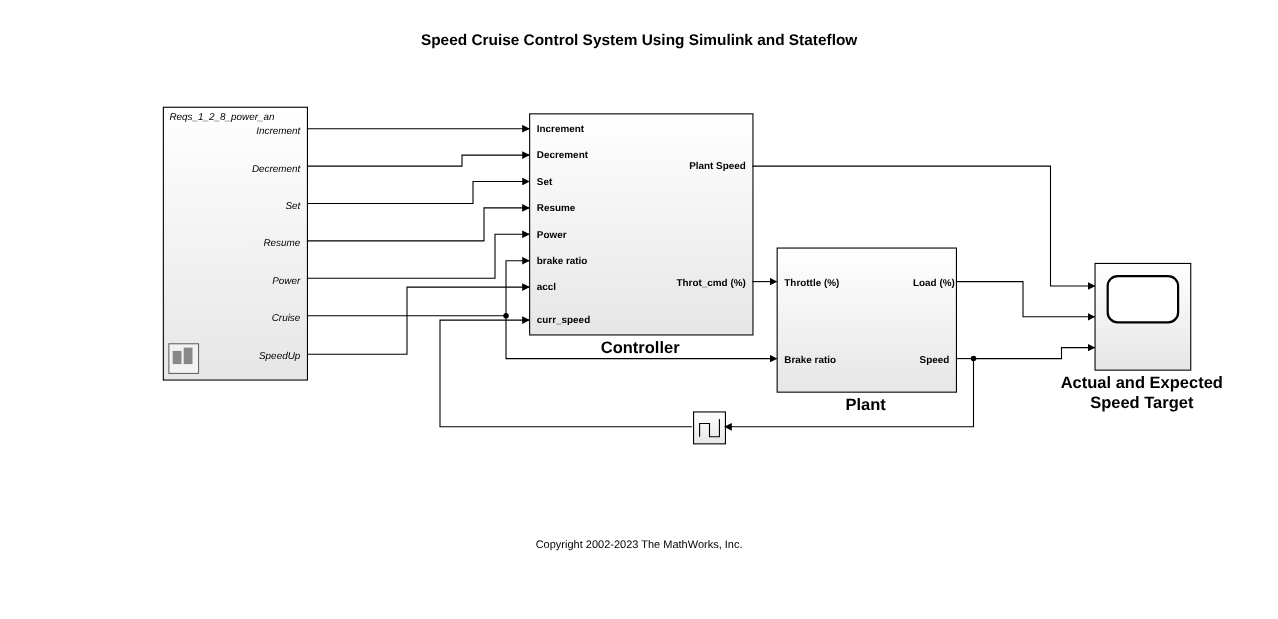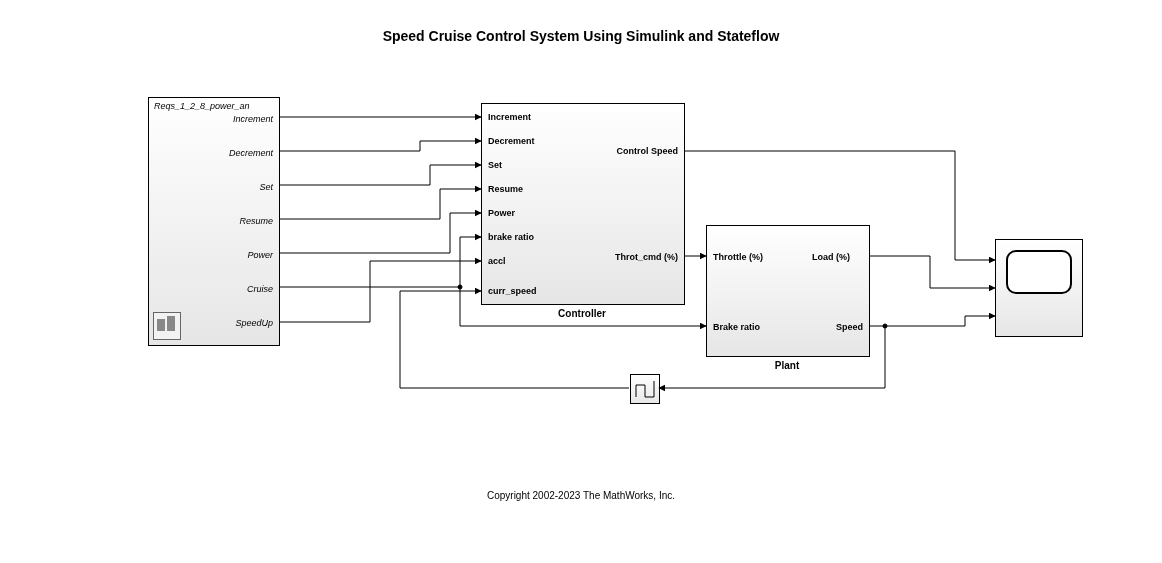--- a/index.html
+++ b/index.html
@@ -31,21 +31,21 @@
     font-size: 10px;
     color: #000;
   }
   .block {
     position: absolute;
     background: linear-gradient(to bottom, #ffffff 0%, #e6e6e6 100%);
     border: 1px solid #000;
   }
   .block-label {
     position: absolute;
-    font-size: 10px;
+    font-size: 15px;
     font-weight: bold;
     color: #000;
     text-align: center;
   }
   .port-label {
     position: absolute;
     font-size: 9px;
     font-weight: bold;
     color: #000;
   }
@@ -127,42 +127,43 @@
 
   <div class="block" style="left:481px; top:103px; width:202px; height:200px;">
     <div class="port-label" style="left:6px; top:8px;">Increment</div>
     <div class="port-label" style="left:6px; top:32px;">Decrement</div>
     <div class="port-label" style="left:6px; top:56px;">Set</div>
     <div class="port-label" style="left:6px; top:80px;">Resume</div>
     <div class="port-label" style="left:6px; top:104px;">Power</div>
     <div class="port-label" style="left:6px; top:128px;">brake ratio</div>
     <div class="port-label" style="left:6px; top:152px;">accl</div>
     <div class="port-label" style="left:6px; top:182px;">curr_speed</div>
-    <div class="port-label right" style="right:6px; top:42px;">Control Speed</div>
+    <div class="port-label right" style="right:6px; top:42px;">Plant Speed</div>
     <div class="port-label right" style="right:6px; top:148px;">Throt_cmd (%)</div>
   </div>
   <div class="block-label" style="left:481px; top:308px; width:202px;">Controller</div>
 
   <div class="block" style="left:706px; top:225px; width:162px; height:130px;">
     <div class="port-label" style="left:6px; top:26px;">Throttle (%)</div>
     <div class="port-label" style="left:6px; top:96px;">Brake ratio</div>
-    <div class="port-label right" style="right:19px; top:26px;">Load (%)</div>
+    <div class="port-label right" style="right:1px; top:26px;">Load (%)</div>
     <div class="port-label right" style="right:6px; top:96px;">Speed</div>
   </div>
   <div class="block-label" style="left:706px; top:360px; width:162px;">Plant</div>
 
   <div class="memory" style="left:630px; top:374px; width:28px; height:28px;">
     <svg width="28" height="28" viewBox="0 0 28 28">
       <polyline points="5,22 5,10 14,10 14,22 23,22 23,6" fill="none" stroke="#000" stroke-width="1"></polyline>
     </svg>
   </div>
 
   <div class="scope" style="left:995px; top:239px; width:86px; height:96px;">
     <div class="scope-screen" style="left:10px; top:10px; right:10px; height:40px;"></div>
   </div>
+  <div class="block-label" style="left:960px; top:340px; width:156px; line-height:1.2;">Actual and Expected Speed Target</div>
 
   <div class="copyright">Copyright 2002-2023 The MathWorks, Inc.</div>
 
   <svg class="wires">
     <defs>
       <marker id="arrow" viewBox="0 0 10 10" refX="9" refY="5" markerWidth="7" markerHeight="7" orient="auto-start-reverse">
         <path d="M 0 0 L 10 5 L 0 10 z" fill="#000"></path>
       </marker>
     </defs>
     <g stroke="#000" stroke-width="1" fill="none">

